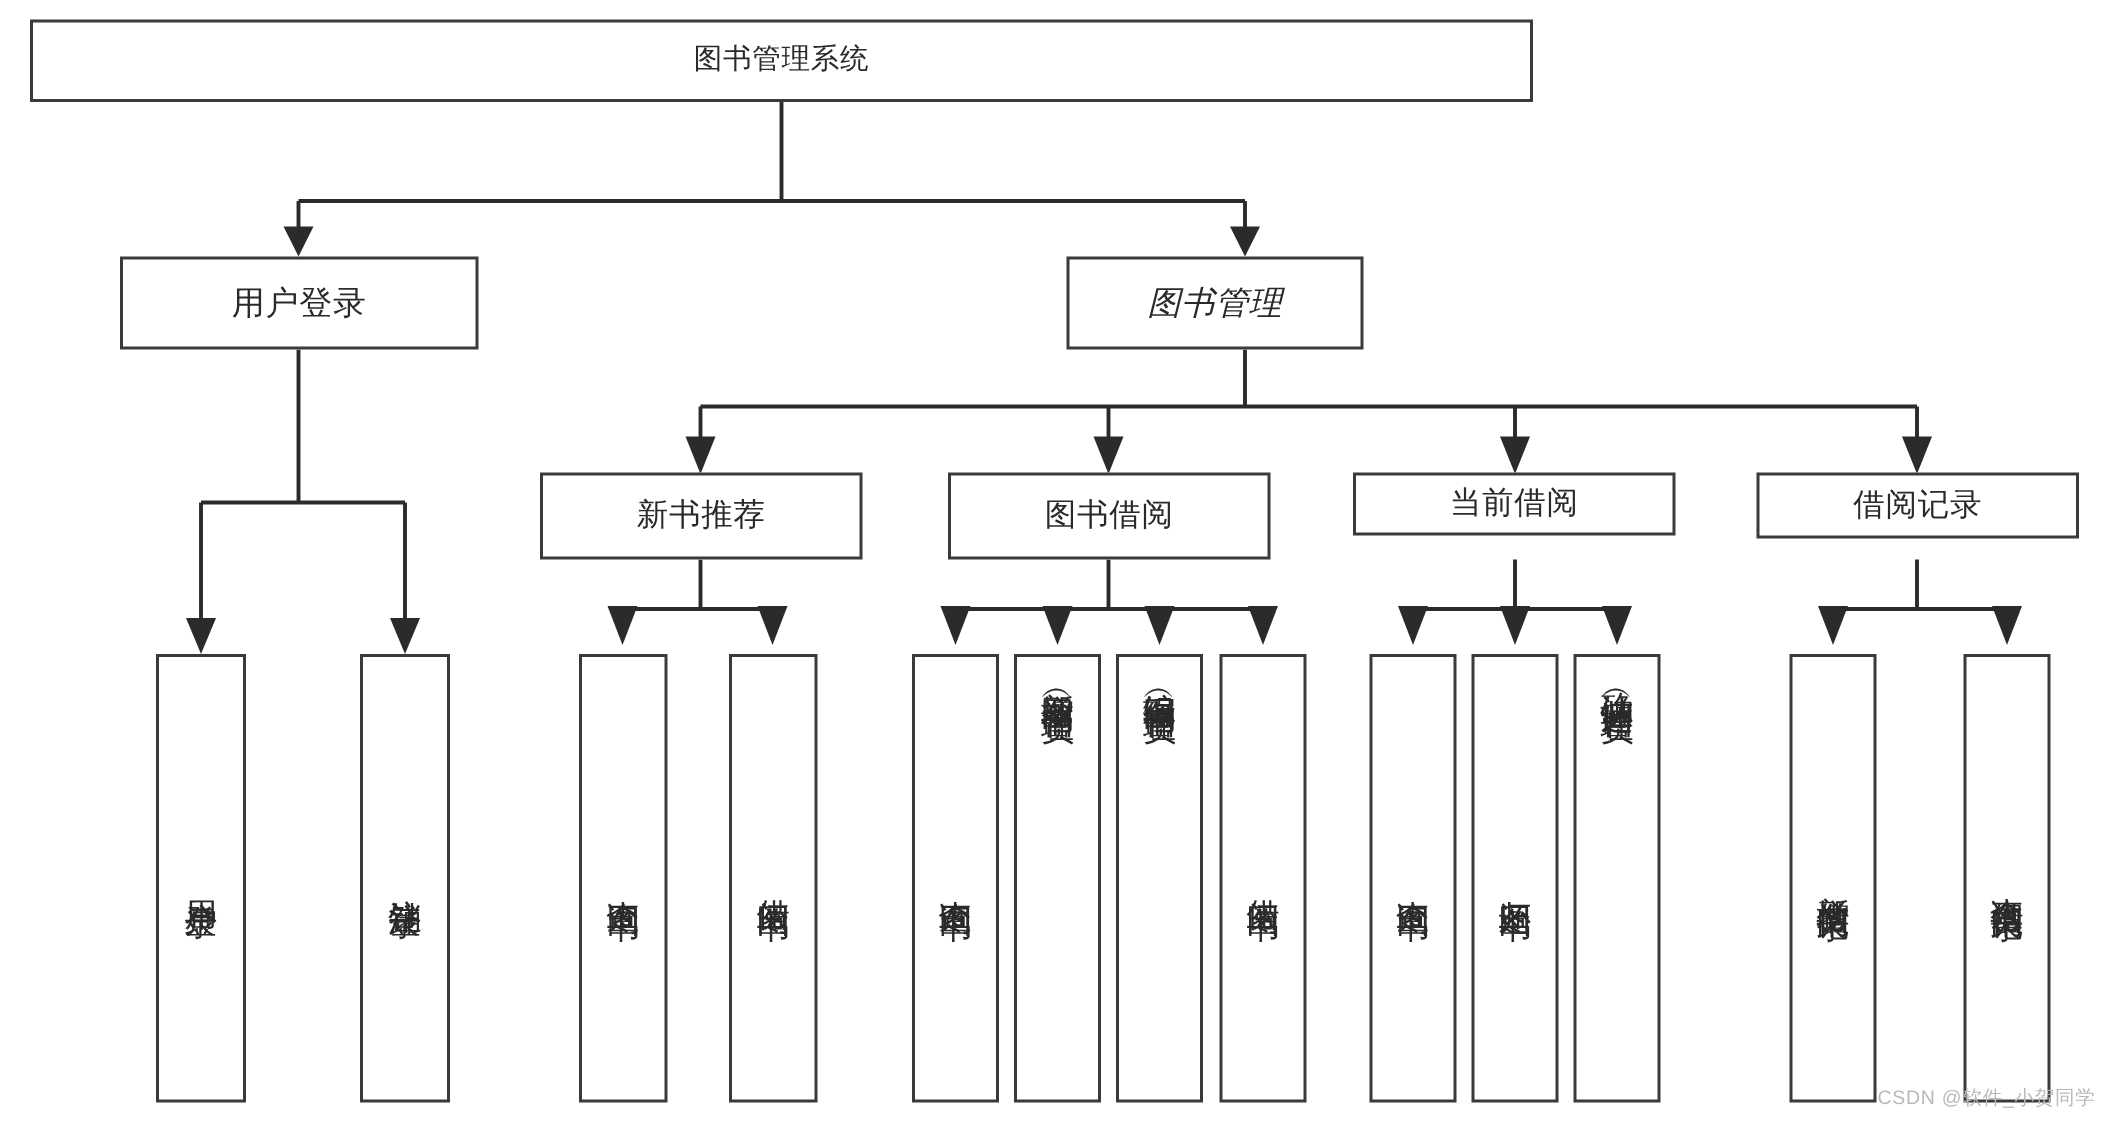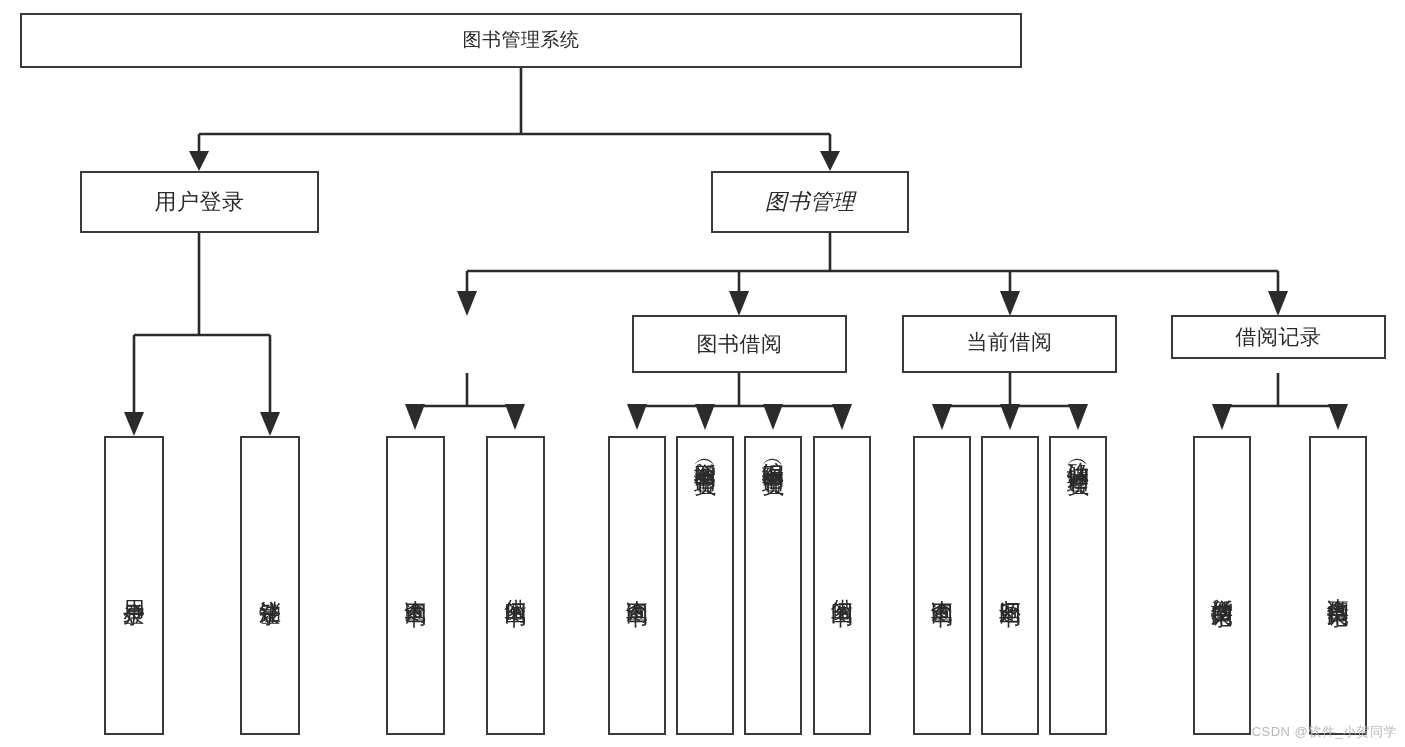--- a/index.html
+++ b/index.html
@@ -159,26 +159,29 @@
   </div>
 
   <div class="node node-l2" style="left:80px; top:171px; width:239px; height:62px;">
     <span class="label">用户登录</span>
   </div>
 
   <div class="node node-l2" style="left:711px; top:171px; width:198px; height:62px;font-style:italic;">
     <span class="label">图书管理</span>
   </div>
 
+  <div class="node node-l3" style="left:360px; top:315px; width:215px; height:58px;">
+    <span class="label">新书推荐</span>
+  </div>
 
   <div class="node node-l3" style="left:632px; top:315px; width:215px; height:58px;">
     <span class="label">图书借阅</span>
   </div>
 
-  <div class="node node-l3" style="left:902px; top:315px; width:215px; height:58px;font-family:Liberation Mono, monospace;">
+  <div class="node node-l3" style="left:902px; top:315px; width:215px; height:42px;">
     <span class="label">当前借阅</span>
   </div>
 
   <div class="node node-l3" style="left:1171px; top:315px; width:215px; height:44px;">
     <span class="label">借阅记录</span>
   </div>
 
   <div class="node node-leaf center" style="left:104px; top:436px; width:60px; height:299px;">
     <span class="label">用户登录</span>
   </div>

